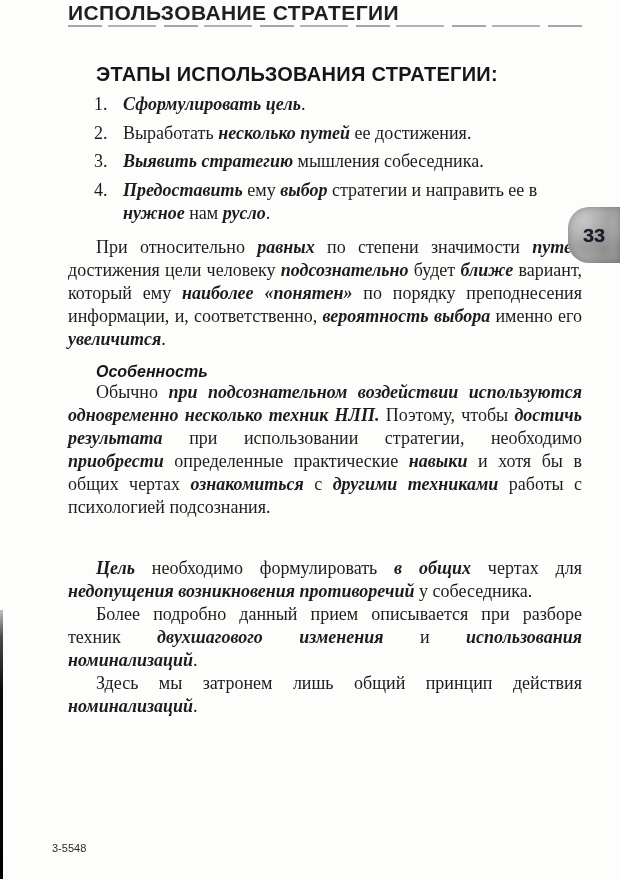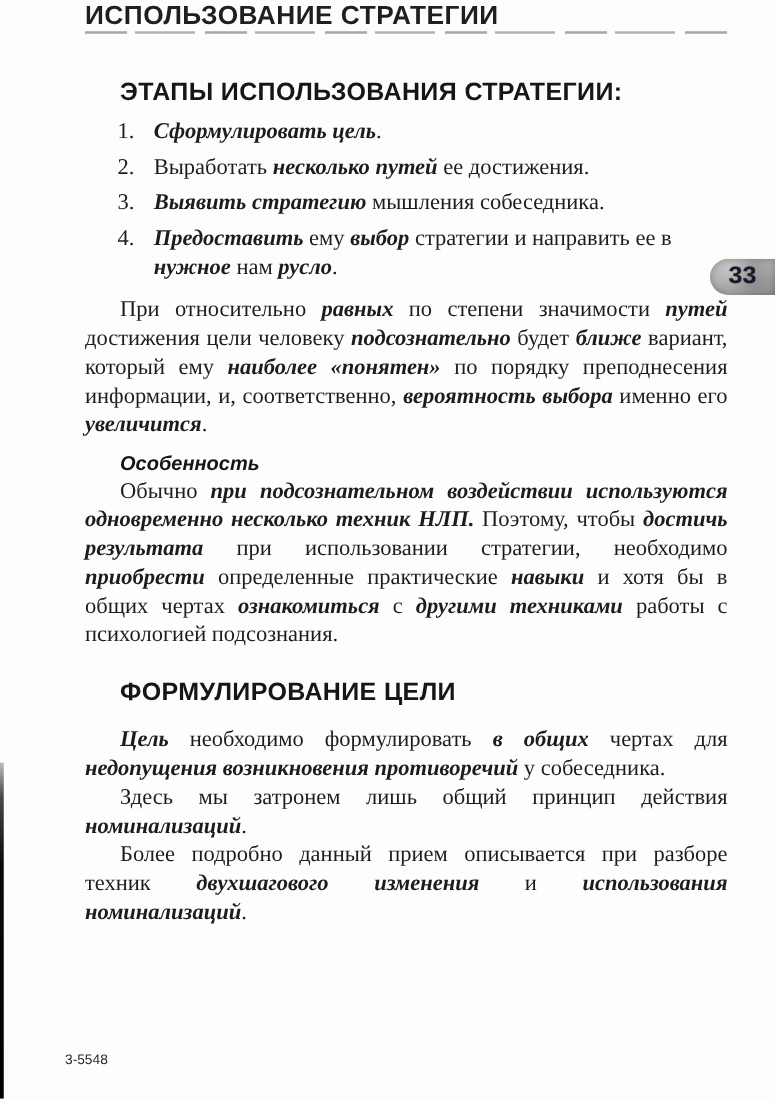--- a/index.html
+++ b/index.html
@@ -75,21 +75,21 @@
   .step-num {
     flex: 0 0 29px;
     font-style: normal;
   }
   .step-text { flex: 1; }
   .page-tab {
     position: absolute;
     right: 0;
     top: 207px;
     width: 52px;
-    height: 29px;
+    height: 56px;
     border-radius: 21px 0 0 21px;
     background:
       radial-gradient(circle at 30% 25%, #c6c6c6 0%, transparent 45%),
       radial-gradient(circle at 70% 75%, #8e8e8e 0%, transparent 50%),
       linear-gradient(135deg, #b7b7b7 0%, #a2a2a2 45%, #adadad 70%, #909090 100%);
     box-shadow: inset 0 0 6px rgba(0,0,0,0.25);
     display: flex;
     align-items: center;
     justify-content: center;
   }
@@ -159,26 +159,25 @@
     <div class="sp-6"></div>
     <p class="body-text para"><span class="seg-n">При относительно </span><span class="seg-bi">равных</span><span class="seg-n"> по степени значимости </span><span class="seg-bi">путей</span><span class="seg-n"> достижения цели человеку </span><span class="seg-bi">подсознательно</span><span class="seg-n"> будет </span><span class="seg-bi">ближе</span><span class="seg-n"> вариант, который ему </span><span class="seg-bi">наиболее «понятен»</span><span class="seg-n"> по порядку преподнесения информации, и, соответственно, </span><span class="seg-bi">вероятность выбора</span><span class="seg-n"> именно его </span><span class="seg-bi">увеличится</span><span class="seg-n">.</span></p>
 
     <div class="sp-12"></div>
     <div class="section-heading-italic">Особенность</div>
     <p class="body-text para"><span class="seg-n">Обычно </span><span class="seg-bi">при подсознательном воздействии</span><span class="seg-n"> </span><span class="seg-i">используются</span><span class="seg-n"> </span><span class="seg-bi">одновременно несколько техник</span><span class="seg-n"> </span><span class="seg-i">НЛП.</span><span class="seg-n"> Поэтому, чтобы </span><span class="seg-bi">достичь результата</span><span class="seg-n"> при использовании стратегии, необходимо </span><span class="seg-bi">приобрести</span><span class="seg-n"> определенные практические </span><span class="seg-bi">навыки</span><span class="seg-n"> и хотя бы в общих чертах </span><span class="seg-bi">ознакомиться</span><span class="seg-n"> с </span><span class="seg-bi">другими техниками</span><span class="seg-n"> работы с психологией подсознания.</span></p>
 
     <div class="sp-9"></div>
 
     <div class="sp-15"></div>
-    <div class="section-heading">ФОРМУЛИРОВАНИЕ ЦЕЛИ</div>
 
     <div class="sp-14"></div>
     <p class="body-text para"><span class="seg-bi">Цель</span><span class="seg-n"> необходимо формулировать </span><span class="seg-bi">в общих</span><span class="seg-n"> чертах для </span><span class="seg-bi">недопущения возникновения противоречий</span><span class="seg-n"> у собеседника.</span></p>
+    <p class="body-text para"><span class="seg-n">Более подробно данный прием описывается при разборе техник </span><span class="seg-i">двухшагового изменения</span><span class="seg-n"> и </span><span class="seg-i">использования номинализаций</span><span class="seg-n">.</span></p>
     <p class="body-text para"><span class="seg-n">Здесь мы затронем лишь общий принцип действия </span><span class="seg-i">номинализаций</span><span class="seg-n">.</span></p>
-    <p class="body-text para"><span class="seg-n">Более подробно данный прием описывается при разборе техник </span><span class="seg-i">двухшагового изменения</span><span class="seg-n"> и </span><span class="seg-i">использования номинализаций</span><span class="seg-n">.</span></p>
 
   </div>
 
   <div class="page-tab">
     <span class="page-tab-num">33</span>
   </div>
 
   <div class="print-code">3-5548</div>
 
   <div class="spine-line"></div>

